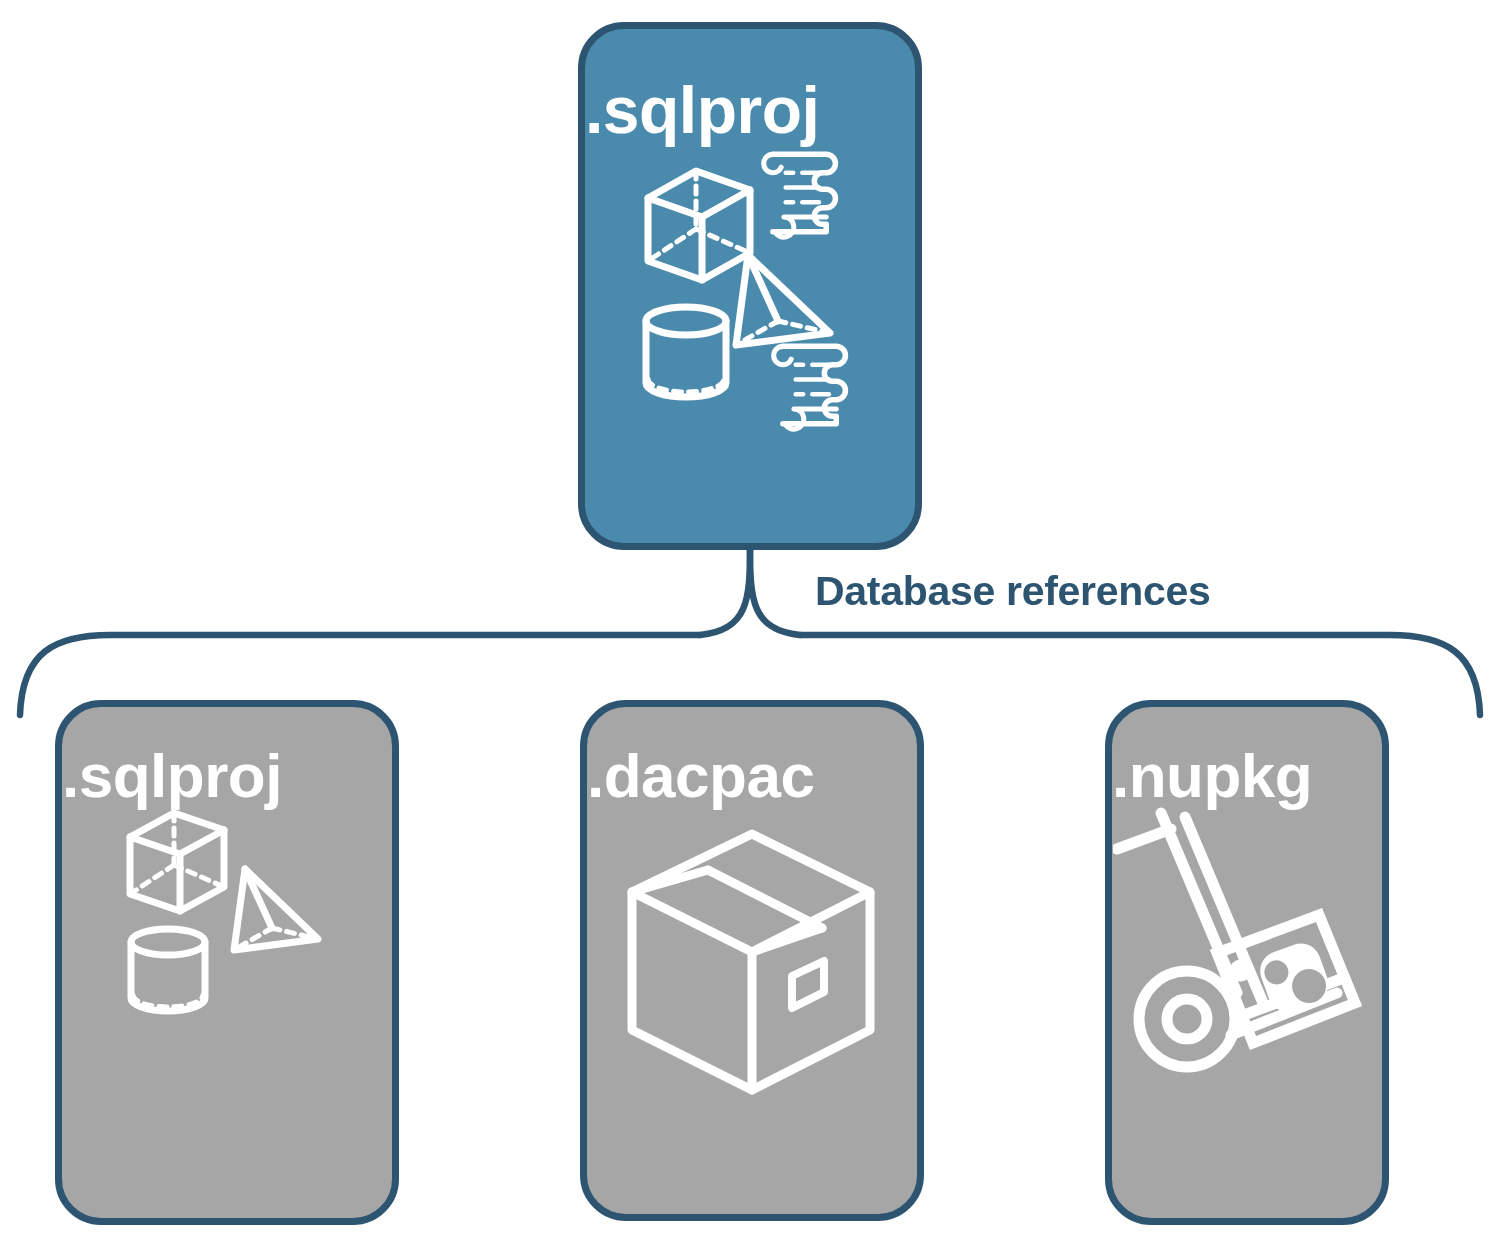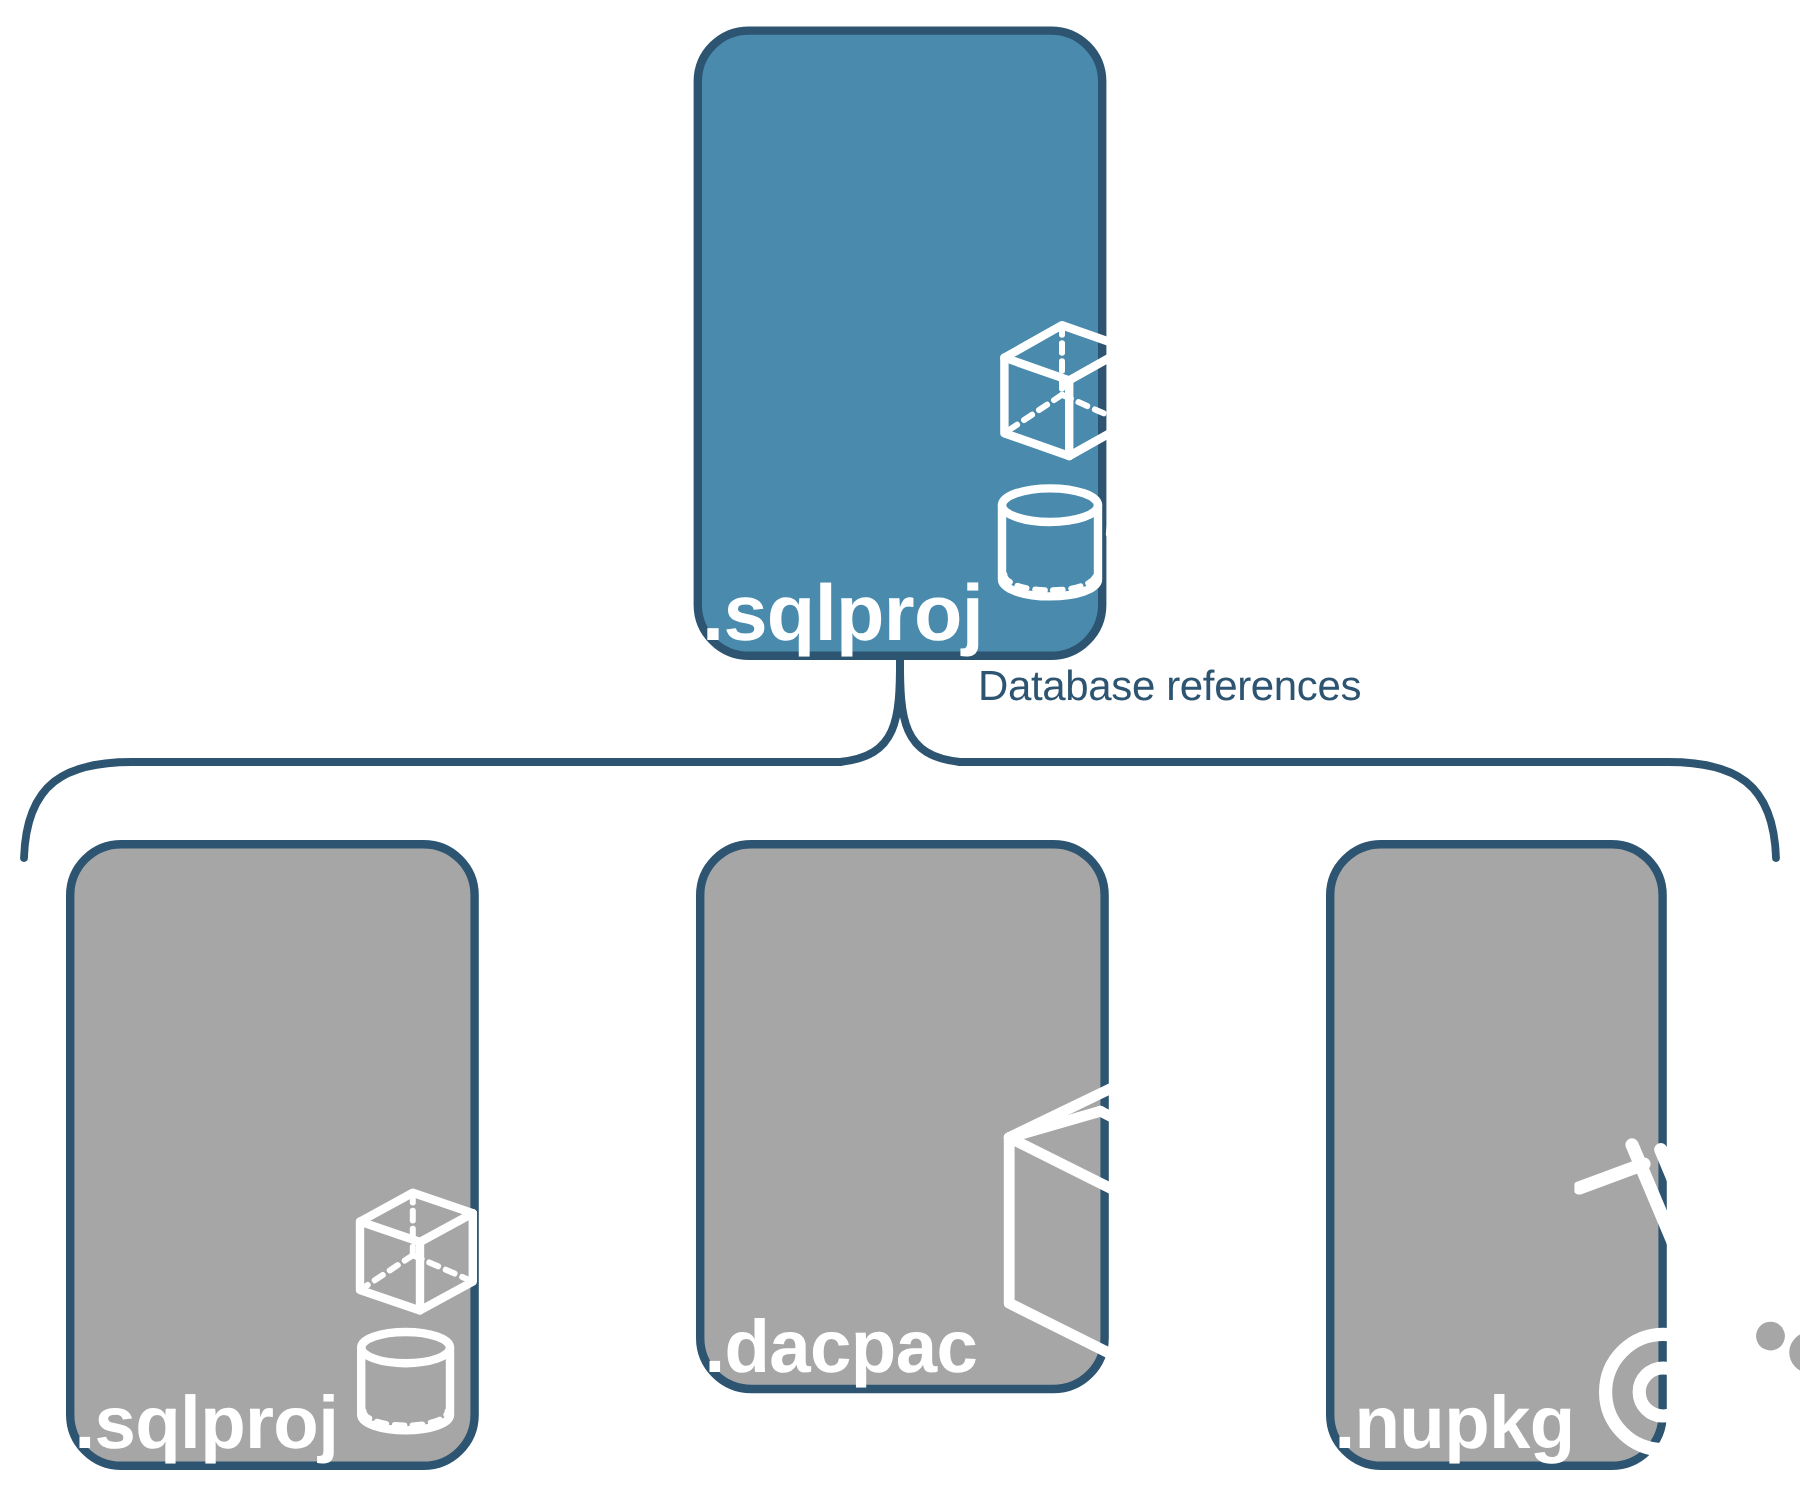--- a/index.html
+++ b/index.html
@@ -22,21 +22,22 @@
     height: 1250px;
   }
 
   
   .card {
     position: absolute;
     box-sizing: border-box;
     border: 7px solid #2d5571;
     border-radius: 46px;
     display: flex;
-    align-items: flex-end;
+    flex-direction: column;
+    align-items: flex-start;
   }
   .card.primary {
     background: #4a8bad;
   }
   .card.secondary {
     background: #a6a6a6;
   }
 
   .card-title {
     color: #ffffff;
@@ -61,40 +62,40 @@
     flex: 1 1 auto;
     width: 100%;
     display: flex;
     align-items: flex-start;
     justify-content: center;
   }
 
   
   #card-root      { left: 578px;  top: 22px;   width: 344px;  height: 528px; }
   #card-sqlproj   { left: 55px;   top: 700px;  width: 344px;  height: 525px; }
-  #card-dacpac    { left: 580px;  top: 700px;  width: 344px;  height: 461px; gap: 21px; }
+  #card-dacpac    { left: 580px;  top: 700px;  width: 344px;  height: 521px; gap: 21px; }
   #card-nupkg     { left: 1105px; top: 700px;  width: 284px;  height: 525px; }
 
   
   .bracket {
     position: absolute;
     left: 0;
     top: 540px;
     width: 1500px;
     height: 190px;
     pointer-events: none;
   }
 
   
   .bracket-label {
     position: absolute;
     left: 815px;
-    top: 552px;
-    font-size: 35px;
-    font-weight: normal;
+    top: 568px;
+    font-size: 41px;
+    font-weight: bold;
     color: #2d5571;
     letter-spacing: -0.3px;
     white-space: nowrap;
     user-select: none;
   }
 
   .art-svg { display: block; }
 </style>
 </head>
 <body>

